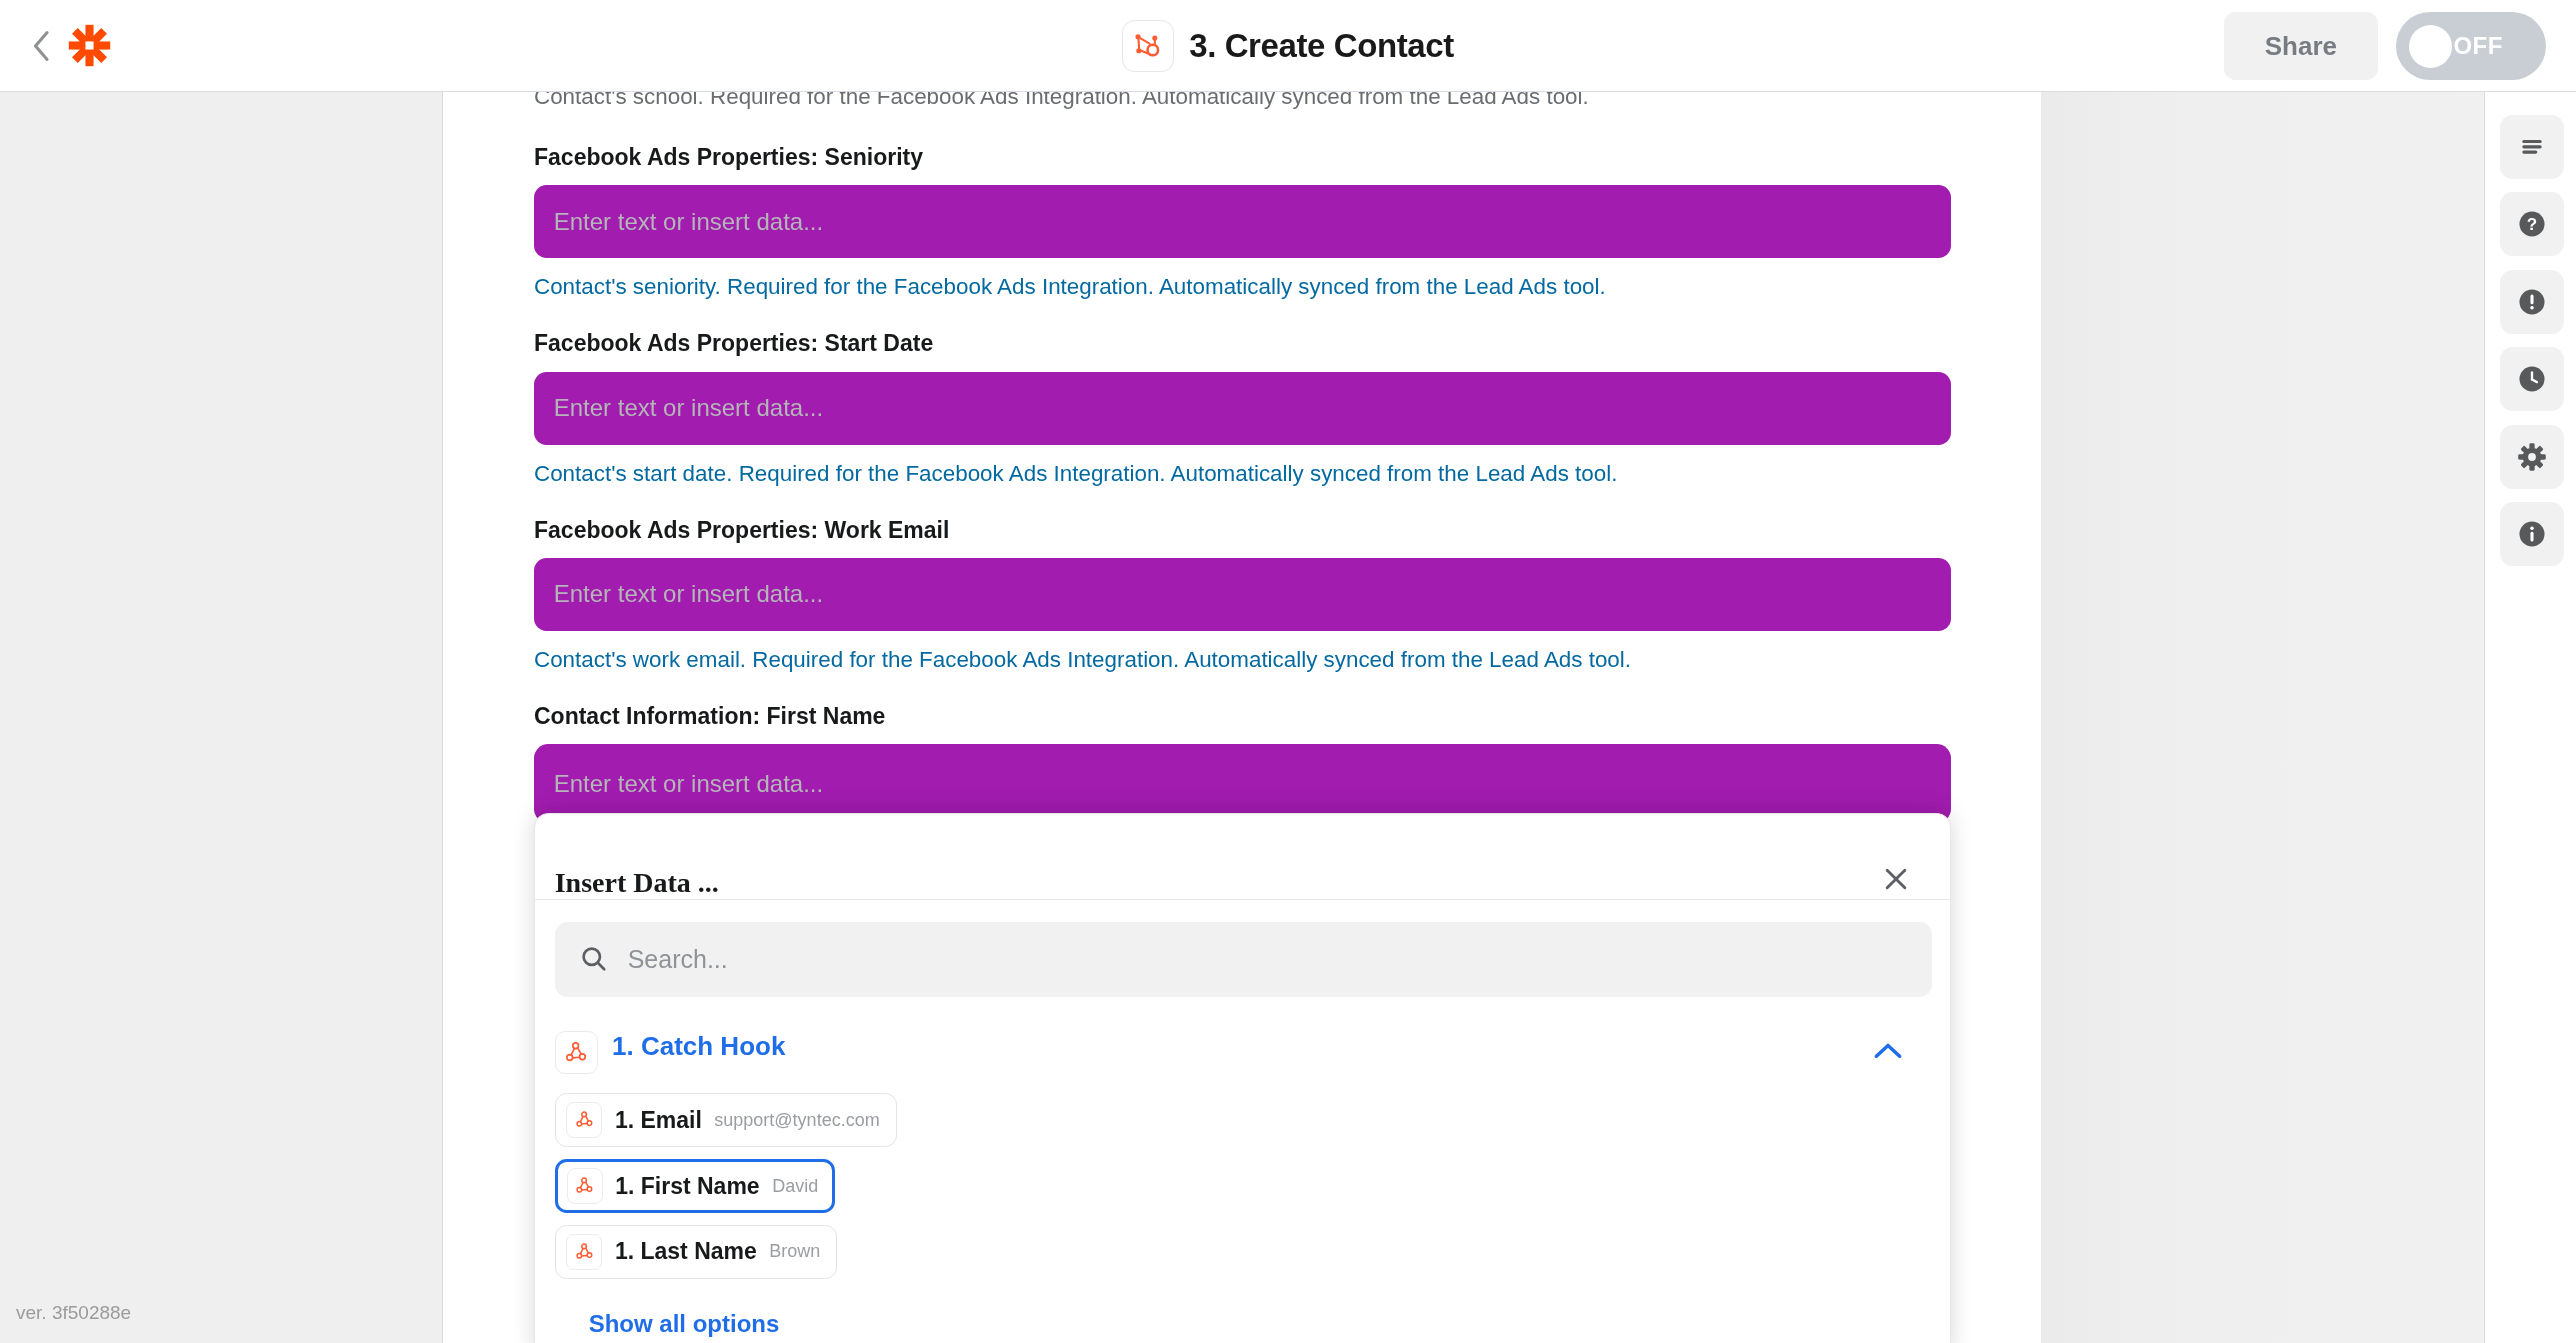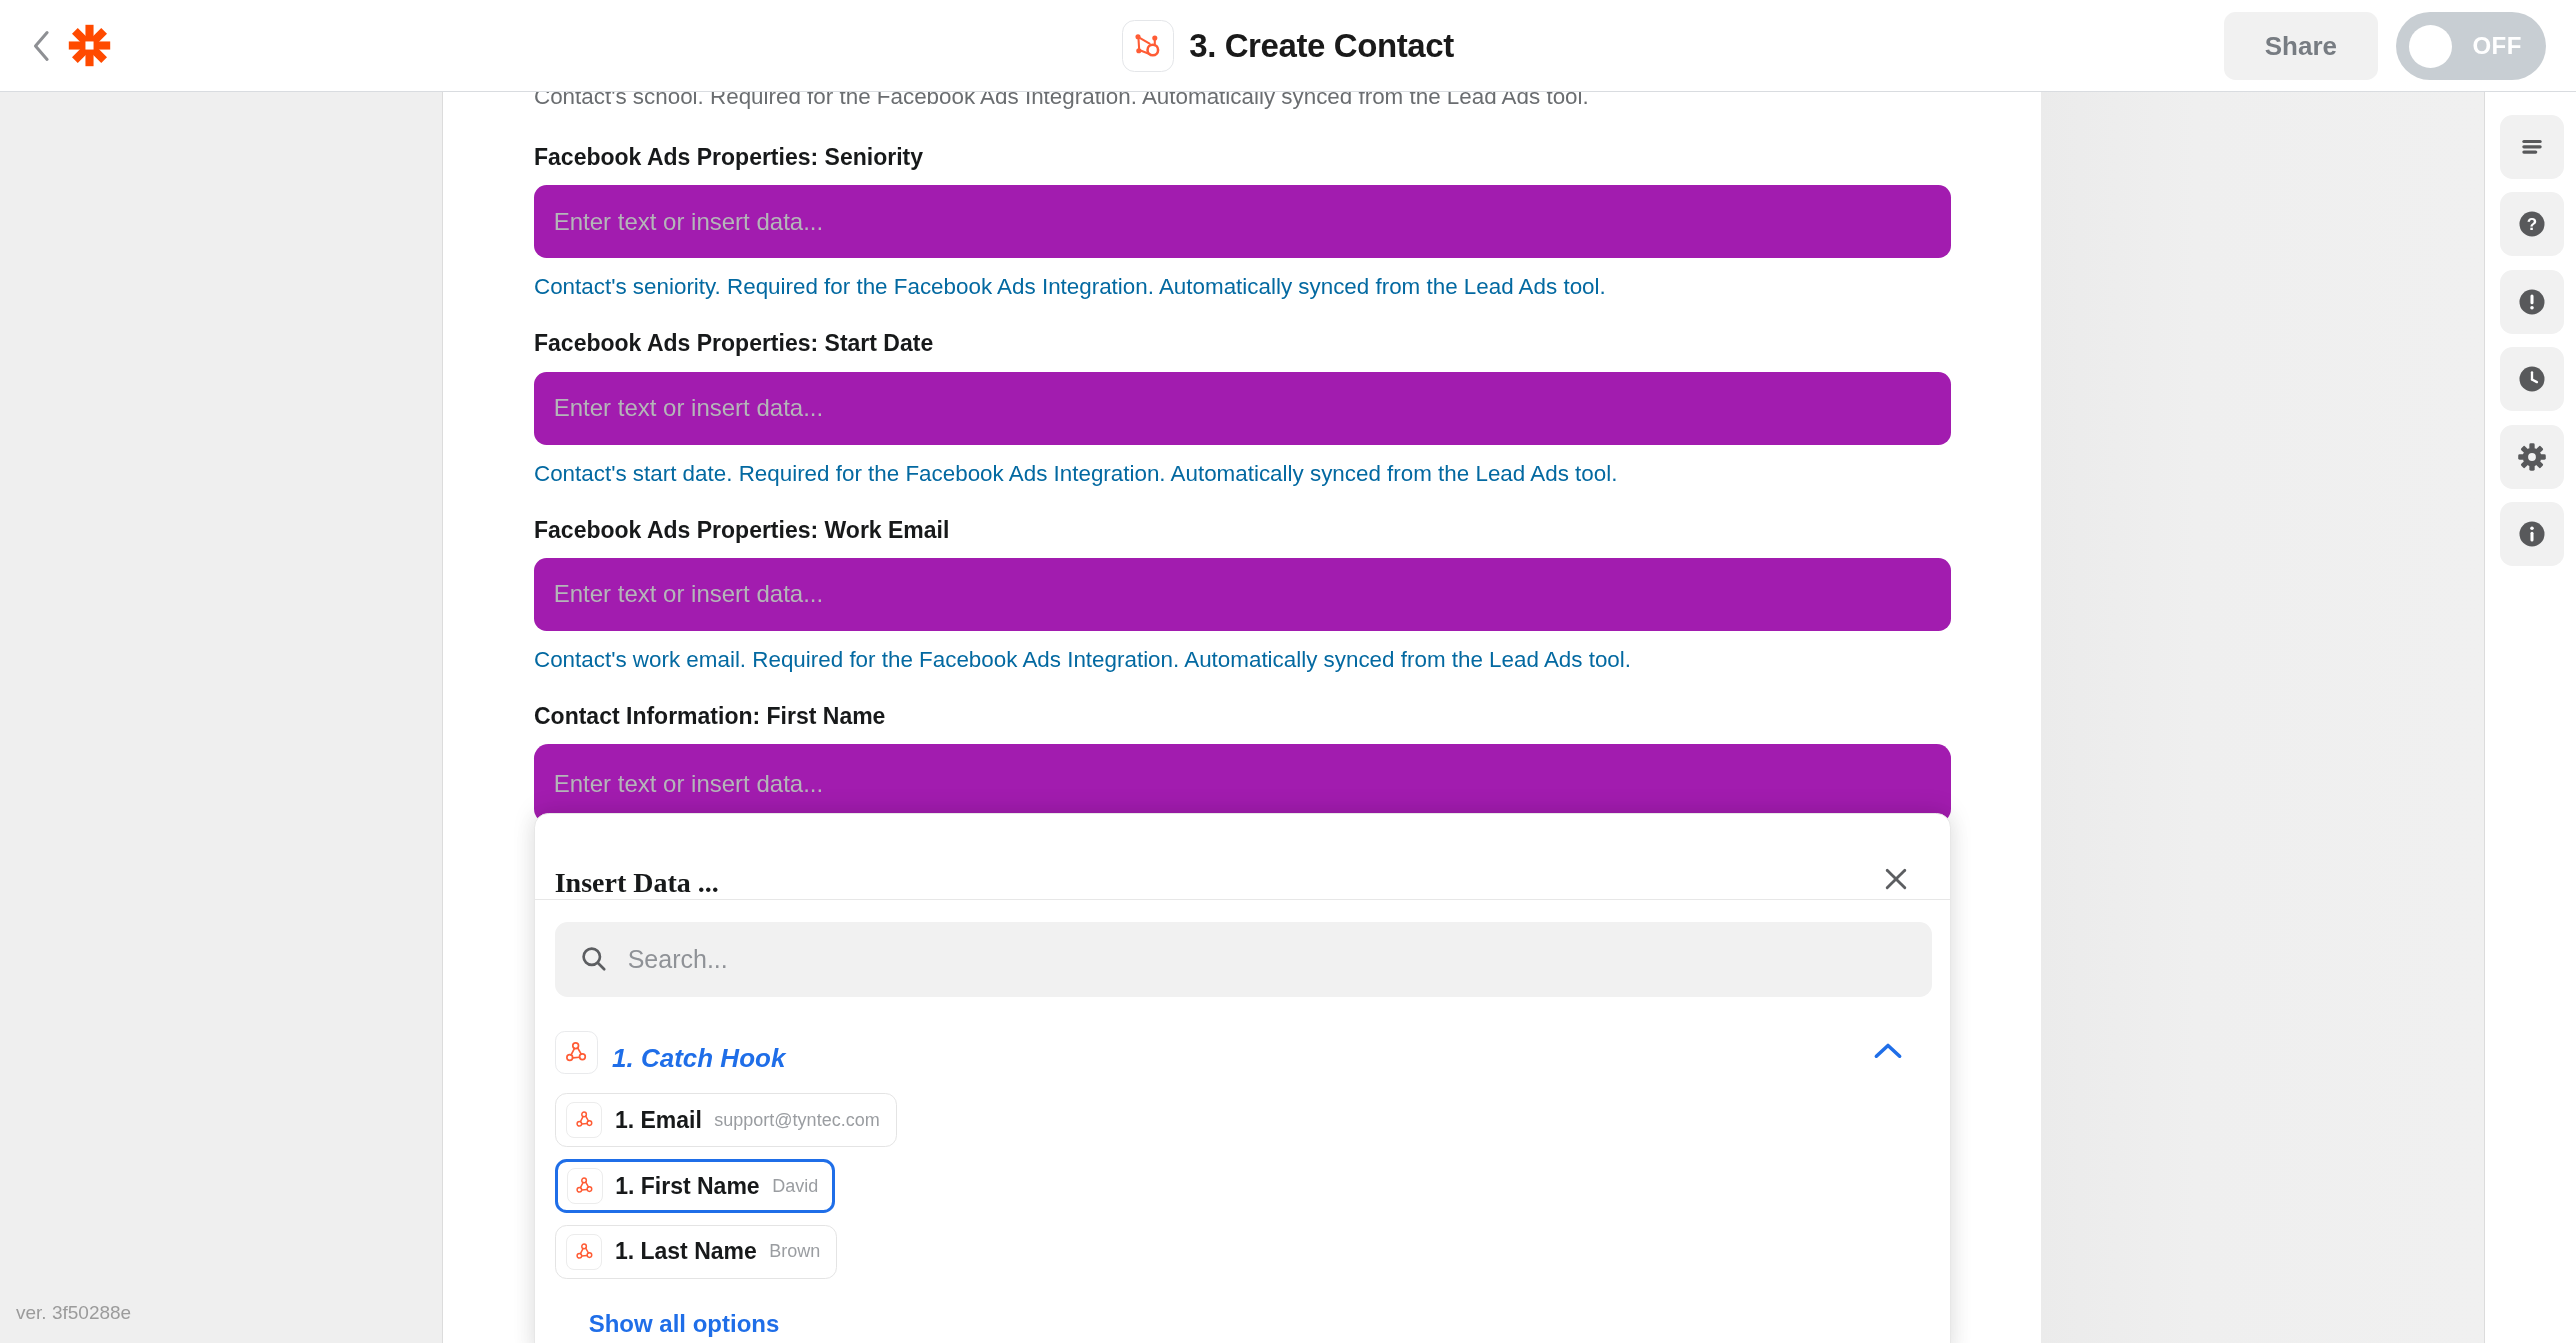--- a/index.html
+++ b/index.html
@@ -90,21 +90,21 @@
     cursor: pointer;
   }
   .toggle {
     width: 150px;
     height: 68px;
     border-radius: 34px;
     background: #c8ced3;
     display: flex;
     align-items: center;
     padding: 0 12.5px;
-    gap: 21px;
+    gap: 2px;
     cursor: pointer;
   }
   .toggle-knob {
     width: 43px; height: 43px;
     border-radius: 50%;
     background: #ffffff;
     flex: none;
   }
   .toggle-label {
     font-size: 24px;
@@ -275,23 +275,22 @@
   .group-row {
     display: flex;
     align-items: center;
     justify-content: space-between;
     margin-top: 34px;
     padding-right: 25px;
     cursor: pointer;
   }
   .group-left {
     display: flex;
-    align-items: flex-end;
+    align-items: flex-start;
     gap: 14.3px;
-    font-style: italic;
   }
   .hook-badge {
     width: 43px; height: 43px;
     border: 1.8px solid #e9eaec;
     border-radius: 9.8px;
     background: #fff;
     display: flex; align-items: center; justify-content: center;
     flex: none;
   }
   .hook-badge.sm {

